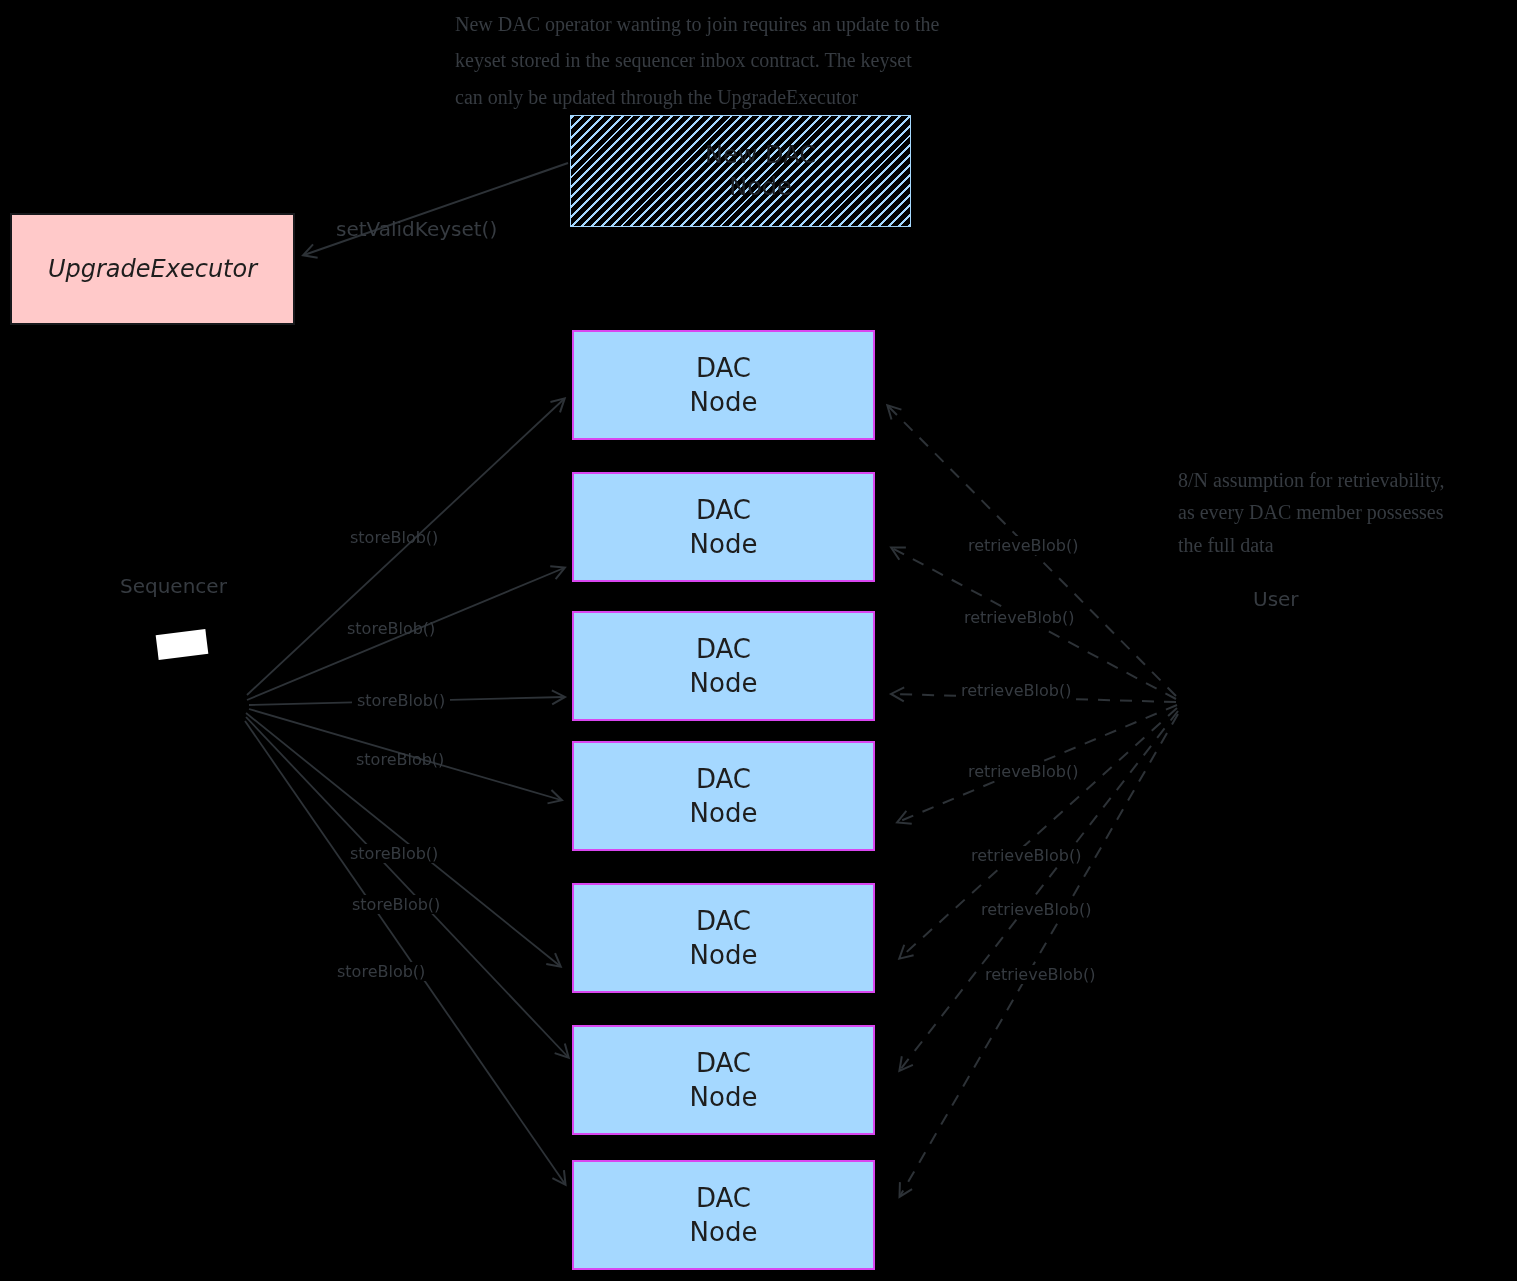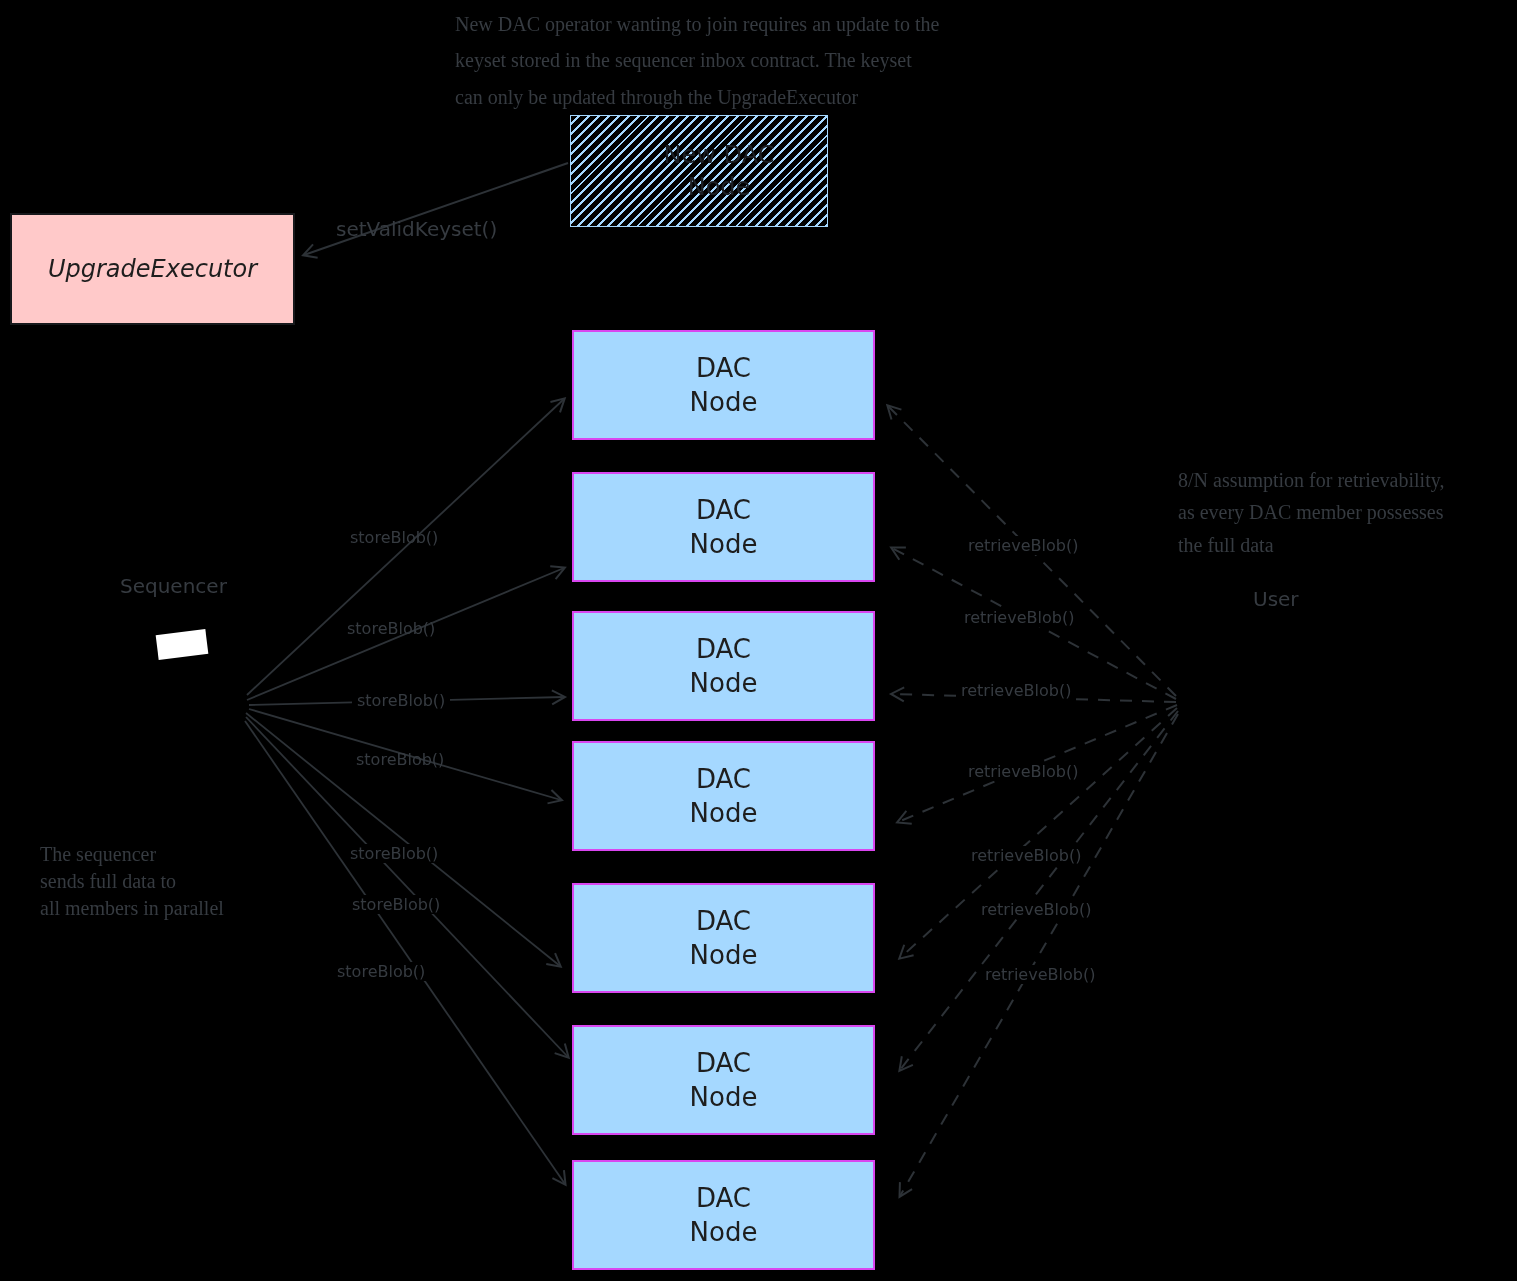--- a/index.html
+++ b/index.html
@@ -45,21 +45,21 @@
   }
   .executor-box{
     left:10px;top:213px;width:285px;height:112px;
     background:#ffc9c9;
     border:2px solid #17191c;
     color:#1e1e1e;
     font-size:24px;
     font-style:italic;
   }
   .hatch-box{
-    left:570px;top:115px;width:258px;height:112px;
+    left:570px;top:115px;width:341px;height:112px;
     background:repeating-linear-gradient(315deg,#a5d8ff 0px,#a5d8ff 2px,#000 2px,#000 7px);
     border:1px solid #a5d8ff;
     color:#1b1e23;
     font-size:24px;line-height:32px;padding-left:40px;
   }
   .sequencer-shape{
     position:absolute;
     left:157px;top:632px;width:50px;height:25px;
     background:#ffffff;
     transform:rotate(-7deg);
@@ -107,23 +107,20 @@
   <div class="box hatch-box">New DAC
 Node</div>
 
   <div class="lbl" style="left:336px;top:217px;font-size:20px;">setValidKeyset()</div>
 
   <div class="box executor-box">UpgradeExecutor</div>
 
   <div class="actor-label" style="left:120px;top:574px;">Sequencer</div>
   <div class="sequencer-shape"></div>
 
-  <div class="note note-parallel" style="left:40px;top:841px;">The sequencer
-sends full data to
-all members in parallel</div>
 
   <div class="note note-retrieve" style="left:1178px;top:464px;">8/N assumption for retrievability,
 as every DAC member possesses
 the full data</div>
   <div class="actor-label" style="left:1253px;top:587px;text-align:center;">User</div>
 
   <div class="box dac-box" style="top:330px;">DAC
 Node</div>
   <div class="box dac-box" style="top:472px;">DAC
 Node</div>

